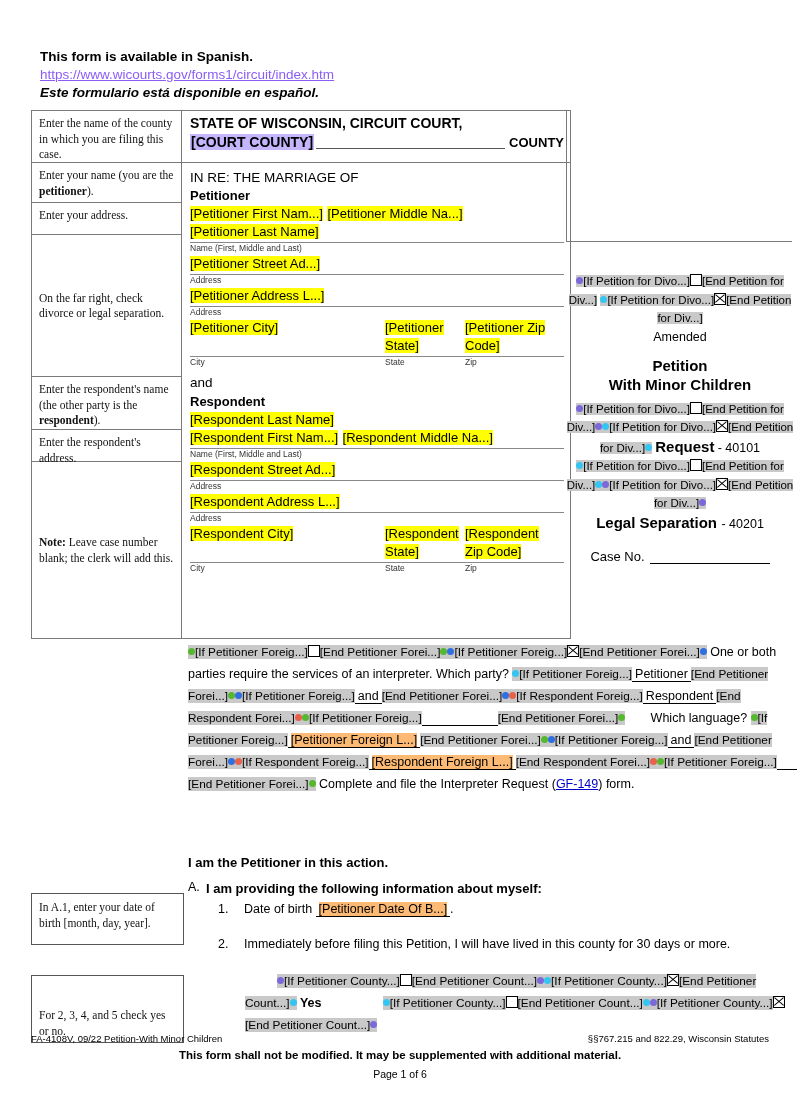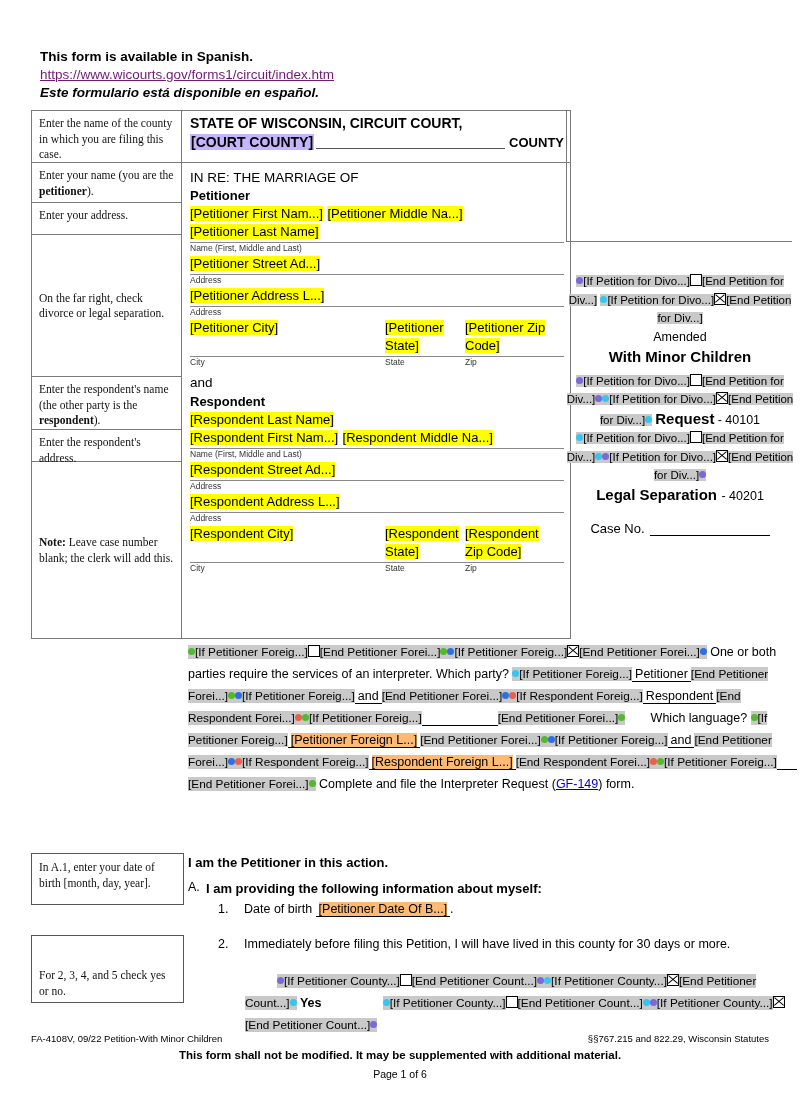--- a/index.html
+++ b/index.html
@@ -7,21 +7,21 @@
     width:800px;height:1100px;position:relative;
     font-family:"Liberation Sans", sans-serif;
     color:#000;
     -webkit-font-smoothing:antialiased;
   }
   .page{position:absolute;left:0;top:0;width:800px;height:1100px;}
 
   
   .hdr{position:absolute;left:40px;top:48px;width:520px;}
   .hdr .l1{font-size:13.5px;font-weight:bold;line-height:18px;}
-  .hdr .l2{font-size:13.5px;line-height:18px;color:#701a75;text-decoration:underline;}
+  .hdr .l2{font-size:13.5px;line-height:18px;color:#8b5cf6;text-decoration:underline;}
   .hdr .l3{font-size:13.5px;font-weight:bold;font-style:italic;line-height:18px;}
 
   
   .captable{position:absolute;left:31px;top:110px;width:538px;border:1px solid #7a7a7a;}
   .ctrow{display:flex;}
   .ctleft{width:150px;box-sizing:border-box;border-right:1px solid #7a7a7a;
           font-family:"Liberation Serif", serif;font-size:11.5px;line-height:15.5px;
           padding:5px 6px 4px 7px;color:#111;}
   .ctleft.b{border-bottom:1px solid #7a7a7a;}
   .ctright{flex:1;box-sizing:border-box;padding:0;}
@@ -80,21 +80,21 @@
   .interp{position:absolute;left:188px;top:641px;width:596px;
           font-size:11.8px;line-height:22px;}
   .interp .reg{font-size:12.5px;}
   .ul{border-bottom:1px solid #000;padding:0 3px;}
   .ylw{background:#fdba74;}
   .lnk{color:#0000cc;text-decoration:underline;}
 
   
   .ibox{position:absolute;border:1px solid #555;box-sizing:border-box;
         font-family:"Liberation Serif", serif;font-size:11.5px;line-height:15.5px;
-        padding:6px 7px;color:#111;}
+        padding:6px 7px;color:#111;margin-top:40px;}
   #ibox-dob{left:31px;top:853px;width:153px;height:52px;}
   #ibox-yesno{left:31px;top:935px;width:153px;height:68px;}
 
   
   .secA{position:absolute;left:188px;top:854px;width:600px;}
   .ptline{font-size:13px;font-weight:bold;line-height:18px;}
   .arow{display:flex;margin-top:8px;}
   .alet{width:18px;font-size:12.5px;}
   .atxt{font-size:13px;font-weight:bold;line-height:17px;}
   .numrow{display:flex;margin-top:4px;padding-left:30px;}
@@ -249,20 +249,21 @@
   <div class="rightcell"></div>
 
   <div class="rightcol">
 
     <div class="condtxt">
       <span class="cond"><span class="bul purple"></span><span>[If Petition for Divo...]</span></span><span class="cb"></span><span class="cond"><span>[End Petition for Div...]</span></span>
       <span class="cond"><span class="bul cyan"></span><span>[If Petition for Divo...]</span></span><span class="cb x"></span><span class="cond"><span>[End Petition for Div...]</span></span>
     </div>
     <div class="amended">Amended</div>
 
+    <div class="bigtitle">Petition</div>
     <div class="bigtitle" style="margin-top:0">With Minor Children</div>
 
     <div class="condtxt" style="margin-top:6px">
       <span class="cond"><span class="bul purple"></span><span>[If Petition for Divo...]</span></span><span class="cb"></span><span class="cond"><span>[End Petition for Div...]</span><span class="bul purple"></span><span class="bul cyan"></span><span>[If Petition for Divo...]</span></span><span class="cb x"></span><span class="cond"><span>[End Petition for Div...]</span><span class="bul cyan"></span></span>
       <span class="optline">Request</span>
       <span class="optcode">- 40101</span>
     </div>
 
     <div class="condtxt">
       <span class="cond"><span class="bul cyan"></span><span>[If Petition for Divo...]</span></span><span class="cb"></span><span class="cond"><span>[End Petition for Div...]</span><span class="bul cyan"></span><span class="bul purple"></span><span>[If Petition for Divo...]</span></span><span class="cb x"></span><span class="cond"><span>[End Petition for Div...]</span><span class="bul purple"></span></span>

